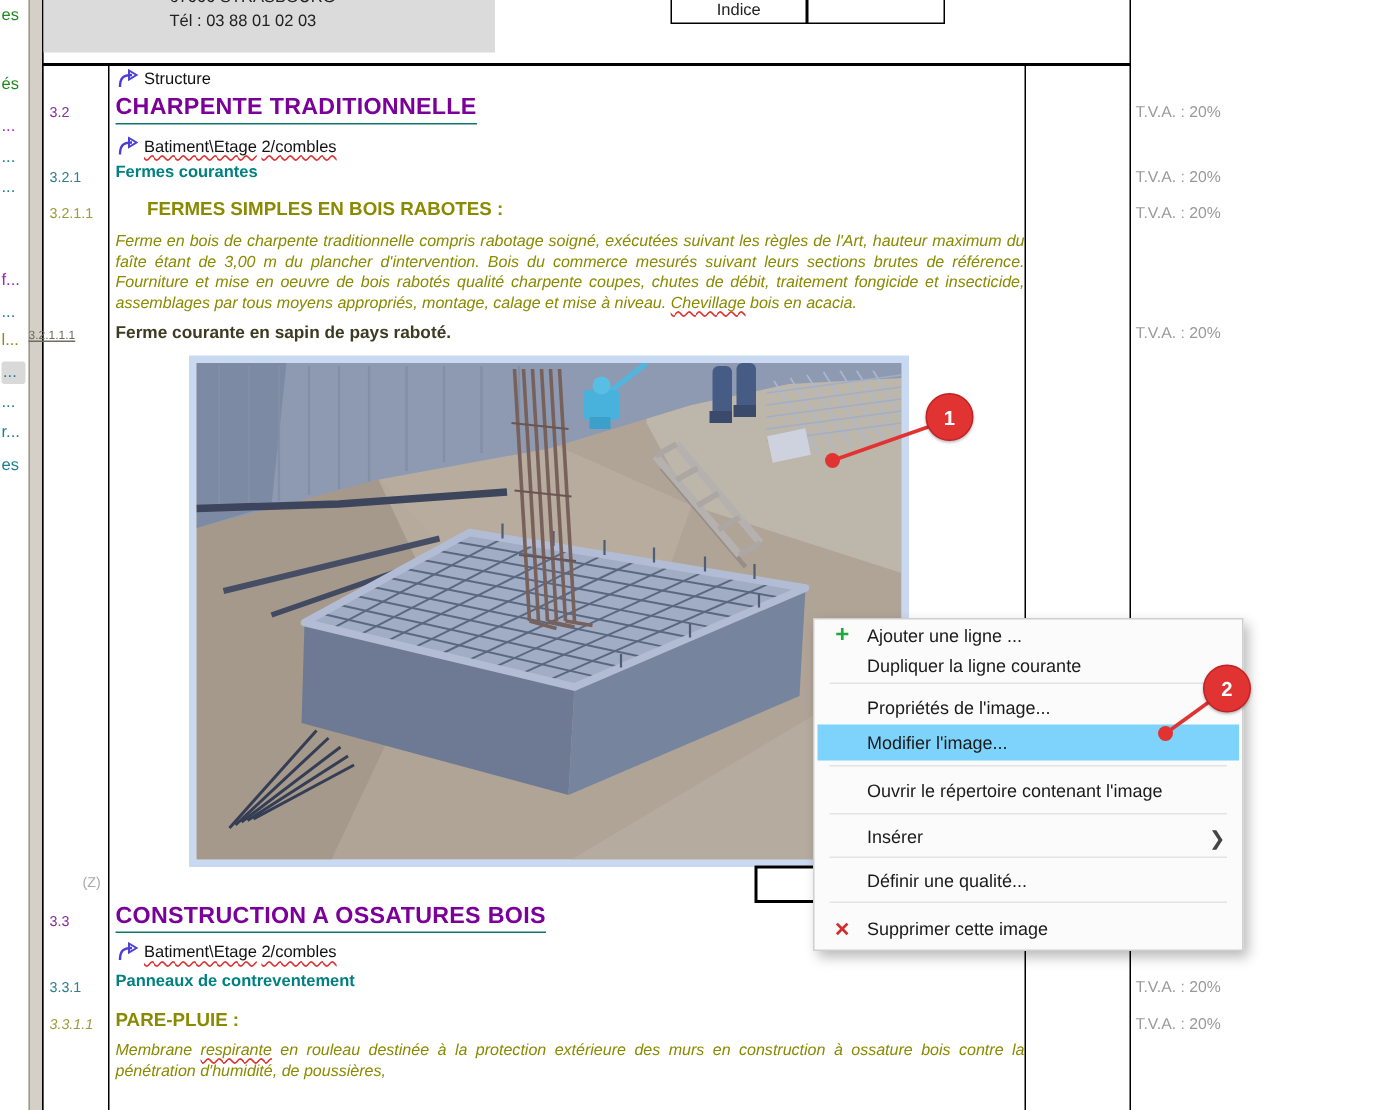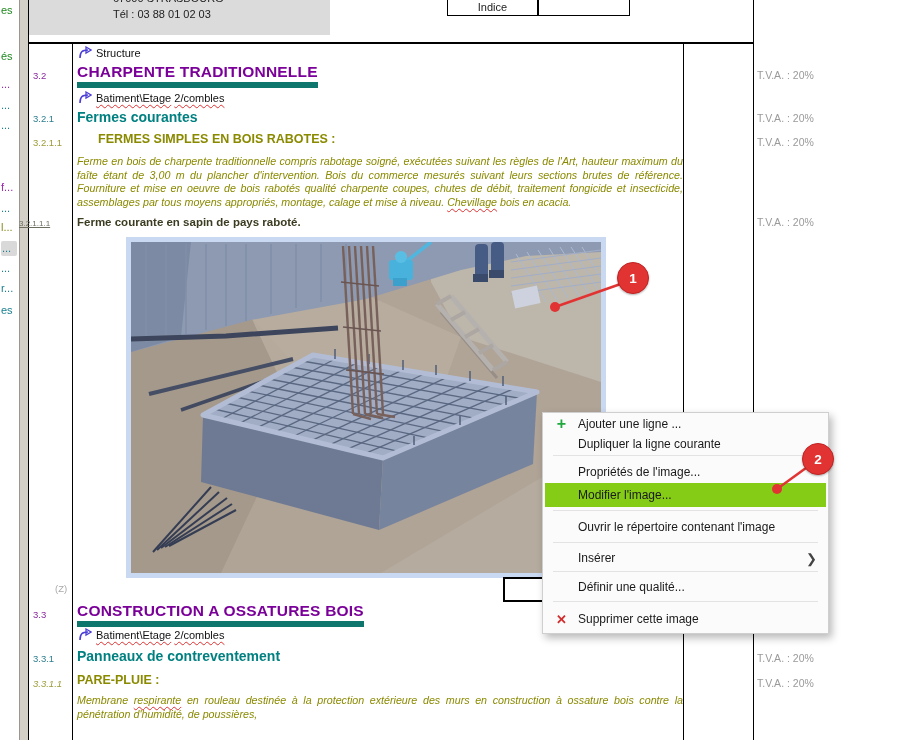--- a/index.html
+++ b/index.html
@@ -20,42 +20,42 @@
   #hdr-address{left:113px;top:-8px;font-size:11px;color:#222;}
   #hdr-phone{left:113px;top:8px;font-size:11px;color:#222;}
   .indice-cell{position:absolute;top:-10px;height:26px;border:1px solid #000;background:#fff;
                display:flex;align-items:flex-end;justify-content:center;font-size:11px;padding-bottom:2px;box-sizing:border-box;}
   
   .num{position:absolute;left:33px;font-size:9.5px;}
   .num.tiny{left:19px;font-size:8px;text-decoration:underline;}
   .loc-line{position:absolute;left:78px;display:flex;align-items:center;gap:4px;font-size:11px;color:#111;}
   .squig{text-decoration:underline wavy #E03030 1px;text-underline-offset:2px;}
   .lot-title{position:absolute;left:77px;font-size:15.5px;font-weight:bold;color:#7B0099;
-             border-bottom:6px solid #0f766e;padding-bottom:1px;letter-spacing:.2px;}
-  .souslot-title{position:absolute;left:77px;font-size:14px;font-weight:bold;color:#008080;}
+             border-bottom:1px solid #0f766e;padding-bottom:1px;letter-spacing:.2px;}
+  .souslot-title{position:absolute;left:77px;font-size:11px;font-weight:bold;color:#008080;}
   .article-title{position:absolute;left:77px;font-size:12.5px;font-weight:bold;color:#8A8A00;}
   .ouvrage-title{position:absolute;left:77px;font-size:11.5px;font-weight:bold;color:#3C3C22;}
   .desc{position:absolute;left:77px;width:606px;font-size:10.7px;line-height:13.6px;
         color:#8A8A00;text-align:justify;font-style:italic;}
   .tva{position:absolute;left:757px;font-size:10.5px;color:#9A9A9A;white-space:nowrap;}
   #zone-marker{left:55px;top:583px;font-size:9.5px;color:#A9A9A9;}
   
   #photo-frame{left:126px;top:237px;width:480px;height:341px;background:#C9D9F1;z-index:10;}
   #photo-frame svg{position:absolute;left:5px;top:5px;}
   
   #legend-box{left:503px;top:577px;width:55px;height:25px;border:2px solid #000;background:#fff;z-index:20;box-sizing:border-box;}
   
   #context-menu{left:542px;top:412px;width:285px;height:220px;background:#FBFBFB;
                 border:1px solid #CFCFCF;box-shadow:3px 4px 8px rgba(0,0,0,.28);z-index:40;}
   .menu-item{position:absolute;left:2px;right:2px;height:20px;display:flex;align-items:center;
              font-size:12px;color:#1A1A1A;cursor:default;}
   .menu-item .mi-icon{width:33px;text-align:center;flex:0 0 33px;}
   .menu-item .mi-label{flex:1;}
   .menu-item .mi-arrow{flex:0 0 20px;color:#444;font-size:13px;}
-  .menu-item.hl{background:#84cc16;}
+  .menu-item.hl{background:#7dd3fc;}
   .menu-sep{position:absolute;left:10px;right:10px;height:1px;background:#E3E3E3;}
   .icon-plus{color:#1FA83C;font-size:16px;font-weight:bold;line-height:1;}
   .icon-x{color:#D22D2D;font-size:13px;font-weight:bold;line-height:1;}
   
   .callout{position:absolute;width:30px;height:30px;border-radius:50%;background:#E23333;
            border:1px solid #C32222;color:#fff;font-size:13.5px;font-weight:bold;
            display:flex;align-items:center;justify-content:center;z-index:60;
            box-shadow:0 1px 2px rgba(0,0,0,.3);}
   .callout-line{position:absolute;z-index:55;overflow:visible;}
 </style>

